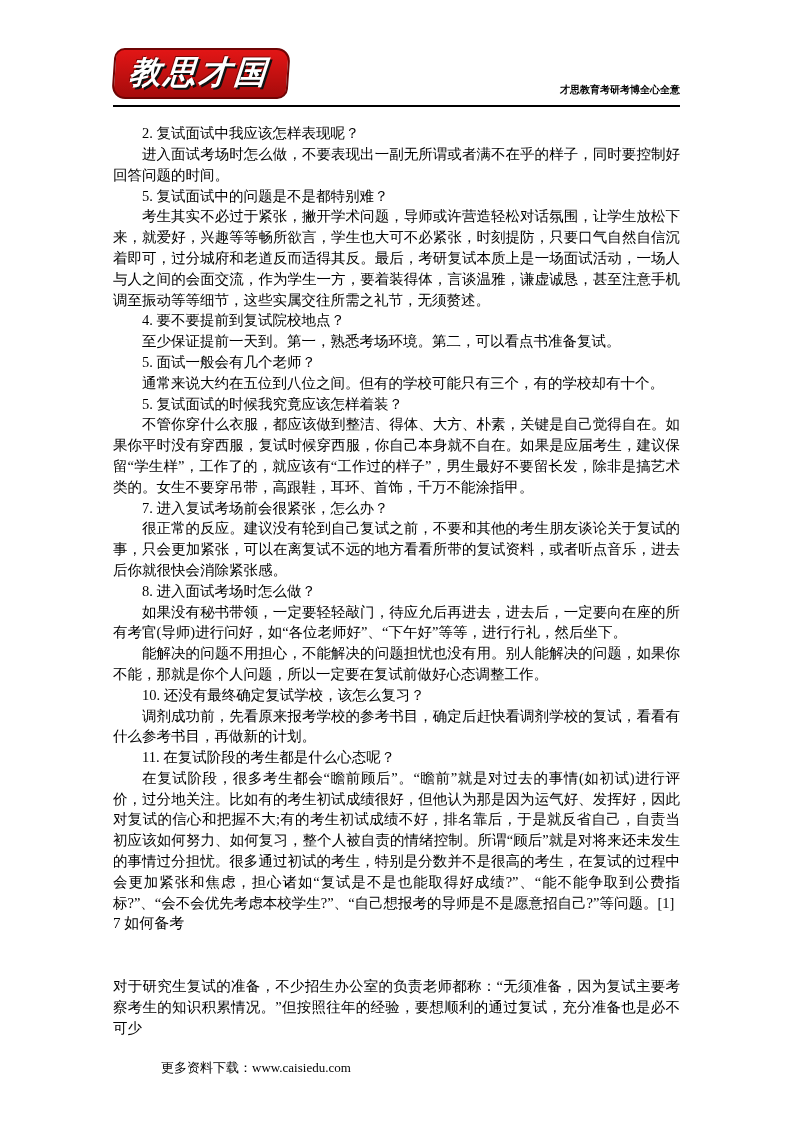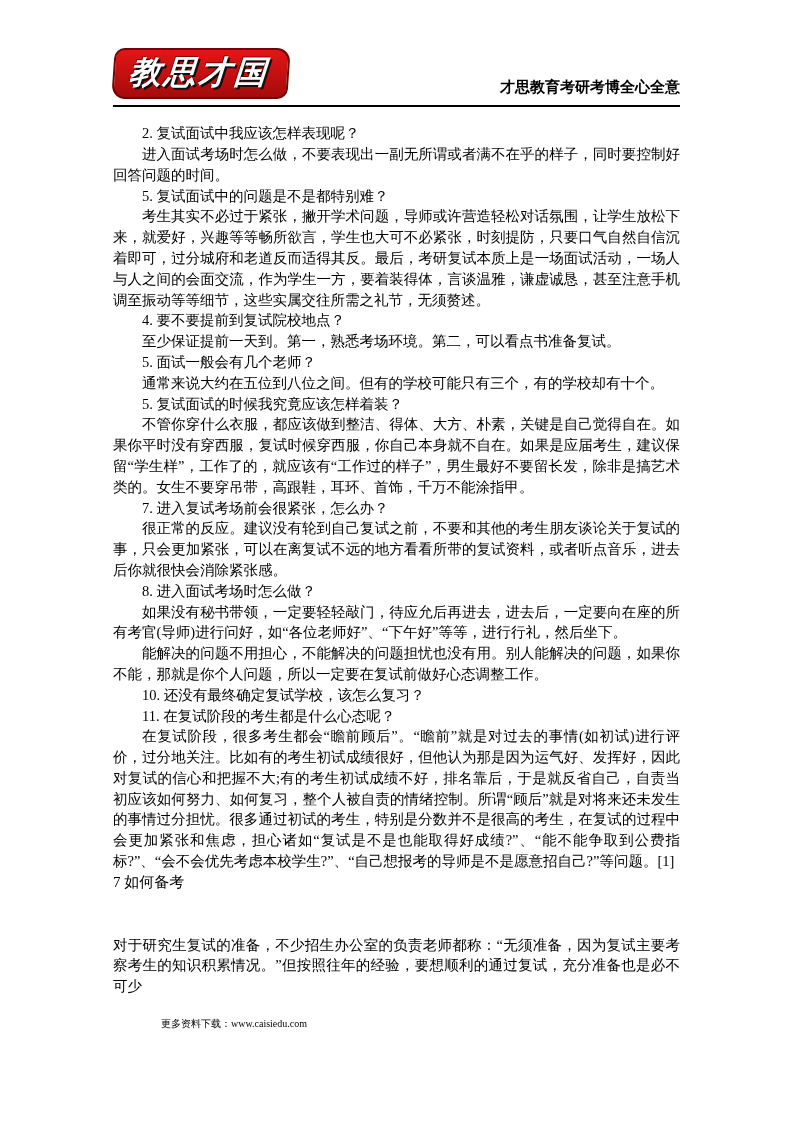--- a/index.html
+++ b/index.html
@@ -31,42 +31,42 @@
     padding: 5px 18px 7px 14px;
     border-radius: 10px 14px 10px 14px;
     border: 2px solid #6e0505;
     text-shadow: 2px 2px 0 #111, -1px -1px 0 #7d0606;
     letter-spacing: 3px;
     transform: skewX(-4deg);
   }
   .tagline {
     font-family: Liberation Mono, monospace;
     font-weight: bold;
-    font-size: 15px;
+    font-size: 10px;
     padding-bottom: 2px;
     margin-top: 28px;
   }
   .divider {
     margin: 0 113px;
     border-top: 2px solid #000;
   }
   .body {
     padding: 16px 113px 0 113px;
     font-size: 14.5px;
     line-height: 20.8px;
     text-align: justify;
     word-break: break-all;
   }
   .para { margin: 0; }
   .para.indent { text-indent: 2em; }
   .para.gap { margin-top: 42px; }
   .para.heading { font-size: 15px; }
   .footer {
     padding: 20px 113px 0 113px;
-    font-size: 10px;
+    font-size: 13px;
   }
   .footer-inner { margin-left: 48px; }
 </style>
 </head>
 <body>
 
 <div class="page">
 
   <div class="header">
     <div class="logo">教思才国</div>
@@ -85,20 +85,21 @@
       <p class="para indent">5. 面试一般会有几个老师？</p>
       <p class="para indent">通常来说大约在五位到八位之间。但有的学校可能只有三个，有的学校却有十个。</p>
       <p class="para indent">5. 复试面试的时候我究竟应该怎样着装？</p>
       <p class="para indent">不管你穿什么衣服，都应该做到整洁、得体、大方、朴素，关键是自己觉得自在。如果你平时没有穿西服，复试时候穿西服，你自己本身就不自在。如果是应届考生，建议保留“学生样”，工作了的，就应该有“工作过的样子”，男生最好不要留长发，除非是搞艺术类的。女生不要穿吊带，高跟鞋，耳环、首饰，千万不能涂指甲。</p>
       <p class="para indent">7. 进入复试考场前会很紧张，怎么办？</p>
       <p class="para indent">很正常的反应。建议没有轮到自己复试之前，不要和其他的考生朋友谈论关于复试的事，只会更加紧张，可以在离复试不远的地方看看所带的复试资料，或者听点音乐，进去后你就很快会消除紧张感。</p>
       <p class="para indent">8. 进入面试考场时怎么做？</p>
       <p class="para indent">如果没有秘书带领，一定要轻轻敲门，待应允后再进去，进去后，一定要向在座的所有考官(导师)进行问好，如“各位老师好”、“下午好”等等，进行行礼，然后坐下。</p>
       <p class="para indent">能解决的问题不用担心，不能解决的问题担忧也没有用。别人能解决的问题，如果你不能，那就是你个人问题，所以一定要在复试前做好心态调整工作。</p>
       <p class="para indent">10. 还没有最终确定复试学校，该怎么复习？</p>
+      <p class="para indent">调剂成功前，先看原来报考学校的参考书目，确定后赶快看调剂学校的复试，看看有什么参考书目，再做新的计划。</p>
       <p class="para indent">11. 在复试阶段的考生都是什么心态呢？</p>
       <p class="para indent">在复试阶段，很多考生都会“瞻前顾后”。“瞻前”就是对过去的事情(如初试)进行评价，过分地关注。比如有的考生初试成绩很好，但他认为那是因为运气好、发挥好，因此对复试的信心和把握不大;有的考生初试成绩不好，排名靠后，于是就反省自己，自责当初应该如何努力、如何复习，整个人被自责的情绪控制。所谓“顾后”就是对将来还未发生的事情过分担忧。很多通过初试的考生，特别是分数并不是很高的考生，在复试的过程中会更加紧张和焦虑，担心诸如“复试是不是也能取得好成绩?”、“能不能争取到公费指标?”、“会不会优先考虑本校学生?”、“自己想报考的导师是不是愿意招自己?”等问题。[1]</p>
       <p class="para heading">7 如何备考</p>
       <p class="para gap">对于研究生复试的准备，不少招生办公室的负责老师都称：“无须准备，因为复试主要考察考生的知识积累情况。”但按照往年的经验，要想顺利的通过复试，充分准备也是必不可少</p>
     </div>
 
   <div class="footer">
     <div class="footer-inner"><span>更多资料下载：</span><span>www.caisiedu.com</span></div>
   </div>
 

